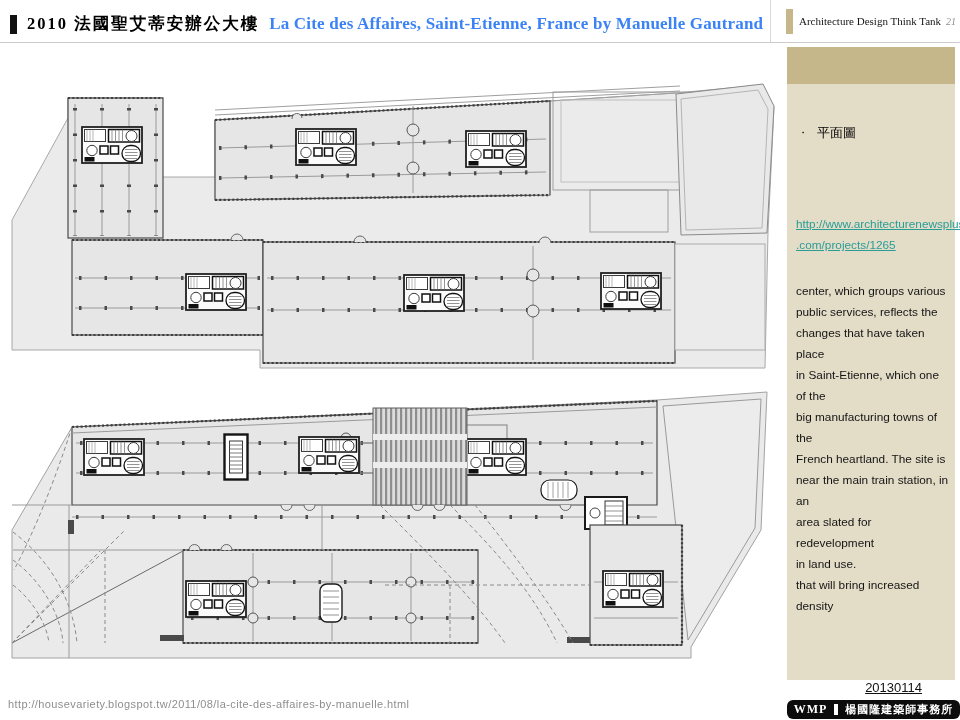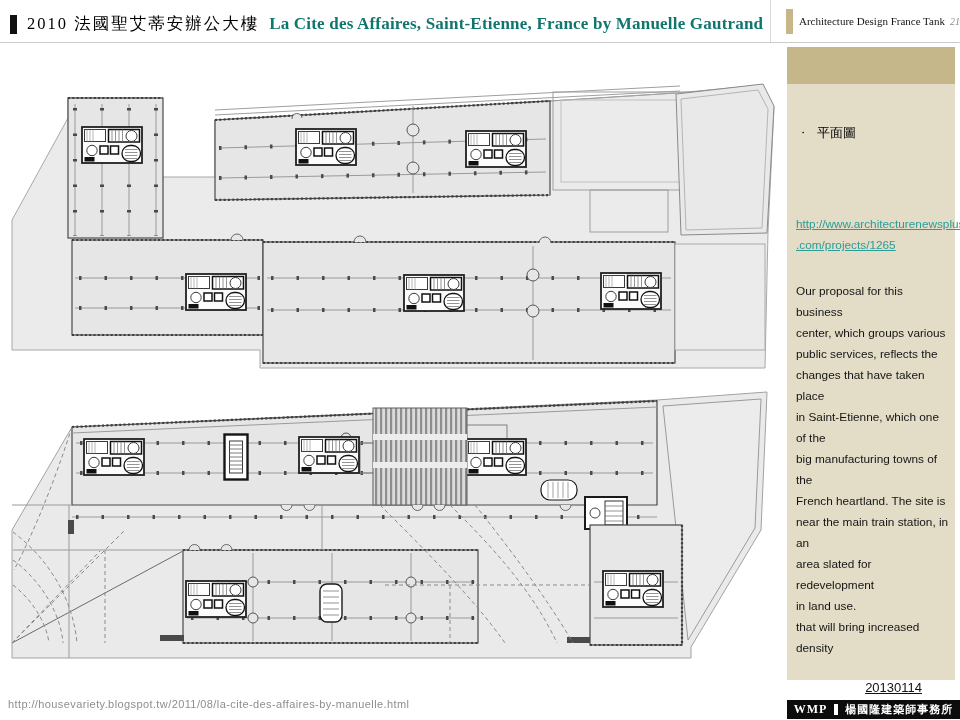--- a/index.html
+++ b/index.html
@@ -2,22 +2,22 @@
 <html><head>
 <meta charset="utf-8">
 <style>
   html,body{margin:0;padding:0;background:#fff;}
   .slide{position:relative;width:960px;height:720px;background:#ffffff;overflow:hidden;
          font-family:"Liberation Serif", serif;}
 
   
   .title-row{position:absolute;left:10px;top:13px;display:flex;align-items:center;white-space:nowrap;}
   .title-marker{width:7px;height:19px;background:#111;margin-right:10px;}
-  .title-zh{font-size:16.5px;font-weight:normal;letter-spacing:2px;color:#000;}
-  .title-en{font-size:17px;font-weight:bold;margin-left:10px;color:#0f766e;letter-spacing:.2px;}
+  .title-zh{font-size:16.5px;font-weight:bold;letter-spacing:2px;color:#000;}
+  .title-en{font-size:17px;font-weight:bold;margin-left:10px;color:#3b82f6;letter-spacing:.2px;}
   .header-rule{position:absolute;left:0;top:42px;width:960px;height:1px;background:#cccccc;}
   .header-sep{position:absolute;left:770px;top:0;width:1px;height:42px;background:#d9d9d9;}
   .brand-box{position:absolute;left:786px;top:0;width:174px;height:42px;display:flex;align-items:center;}
   .brand-bar{width:7px;height:25px;background:#c6b68a;flex:0 0 auto;}
   .brand-text{font-size:11px;color:#151515;margin-left:6px;white-space:nowrap;}
   .brand-page{font-size:10px;font-style:italic;color:#8f8f8f;margin-left:5px;}
 
   
   .sidebar{position:absolute;left:787px;top:47px;width:168px;height:633px;background:#e3dcc7;}
   .sidebar-strip{width:168px;height:37px;background:#c6b78b;}
@@ -28,21 +28,21 @@
                 font-size:11.8px;line-height:21px;color:#2a9d97;text-decoration:underline;cursor:pointer;}
   .sidebar-desc{margin-top:25px;font-family:"Liberation Sans", sans-serif;font-size:11.8px;
                 line-height:21px;color:#141414;}
 
   
   .footer-url{position:absolute;left:8px;top:698px;font-family:"Liberation Sans", sans-serif;
               font-size:11px;color:#8e8e8e;letter-spacing:.4px;}
   .footer-date{position:absolute;left:787px;top:680px;width:135px;text-align:right;
                font-family:"Liberation Sans", sans-serif;font-size:13px;color:#111;text-decoration:underline;}
   .footer-bar{position:absolute;left:787px;top:700px;width:173px;height:19px;background:#0c0c0c;
-              display:flex;align-items:center;justify-content:center;}
+              display:flex;align-items:center;justify-content:center;border-radius:6px;}
   .footer-wmp{color:#fff;font-size:12px;font-weight:bold;letter-spacing:1px;}
   .footer-divider{width:4px;height:11px;background:#ffffff;margin:0 7px;}
   .footer-firm{color:#fff;font-size:11px;font-weight:bold;letter-spacing:1px;font-family:Liberation Mono, monospace;}
 
   
   .plan{position:absolute;left:5px;}
   .plan-top{top:82px;}
   .plan-bottom{top:370px;}
 
   svg .thin{stroke:#9a9a9a;stroke-width:1;fill:none;}
@@ -61,21 +61,21 @@
 <div class="slide">
 
   <div class="title-row">
     <div class="title-marker"></div>
     <span class="title-zh">2010 法國聖艾蒂安辦公大樓</span>
     <span class="title-en">La Cite des Affaires, Saint-Etienne, France  by Manuelle Gautrand</span>
   </div>
   <div class="header-sep"></div>
   <div class="brand-box">
     <div class="brand-bar"></div>
-    <span class="brand-text">Architecture Design France Tank</span>
+    <span class="brand-text">Architecture Design Think Tank</span>
     <span class="brand-page">21</span>
   </div>
   <div class="header-rule"></div>
 
   <div class="plan plan-top">
   <svg width="772" height="290" viewBox="0 0 772 290">
     <defs>
       <symbol id="core" viewBox="0 0 62 38">
         <rect x="1" y="1" width="60" height="36" fill="#fbfbfb" stroke="#202020" stroke-width="1.8"></rect>
         <rect x="3.5" y="3.5" width="21" height="12" fill="#fff" stroke="#3a3a3a" stroke-width="1"></rect>
@@ -244,21 +244,20 @@
     <div class="sidebar-body">
       <div class="plan-label-row">
         <span class="plan-bullet">・</span>
         <span>平面圖</span>
       </div>
       <a class="sidebar-link">
         <span style="display:block">http://www.architecturenewsplus</span>
         <span style="display:block">.com/projects/1265</span>
       </a>
       <div class="sidebar-desc">
-        <div>Our proposal for this business</div>
         <div>center, which groups various</div>
         <div>public services,  reflects the</div>
         <div>changes that have taken place</div>
         <div>in Saint-Etienne,  which one of the</div>
         <div>big manufacturing towns of the</div>
         <div>French heartland.  The site is</div>
         <div>near the main train station, in an</div>
         <div>area slated for redevelopment</div>
         <div>in land use.</div>
         <div>that will bring increased  density</div>

